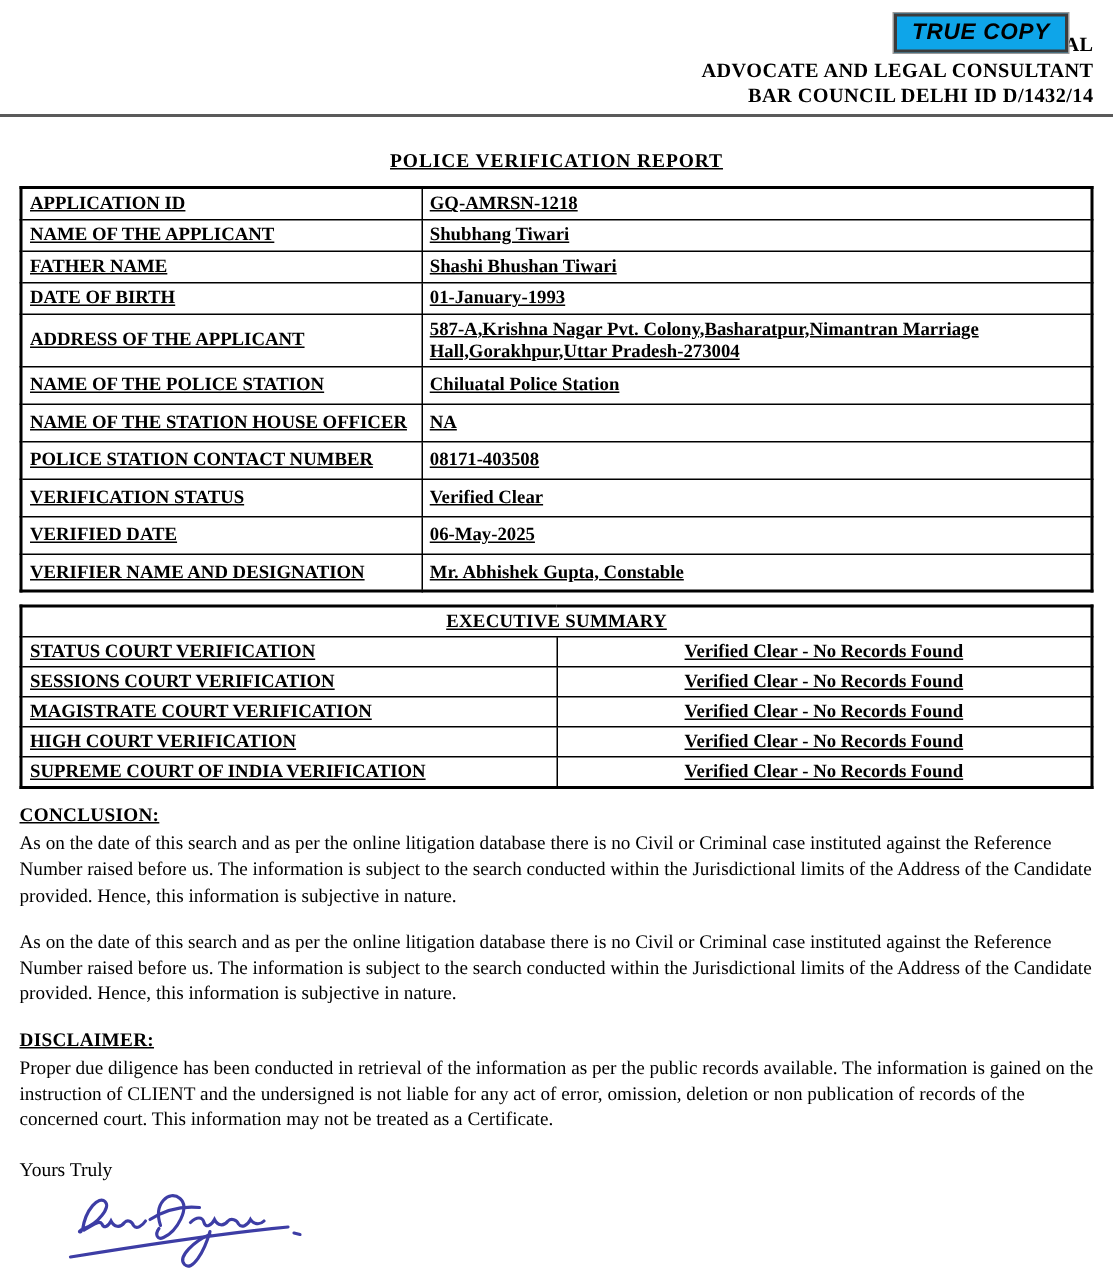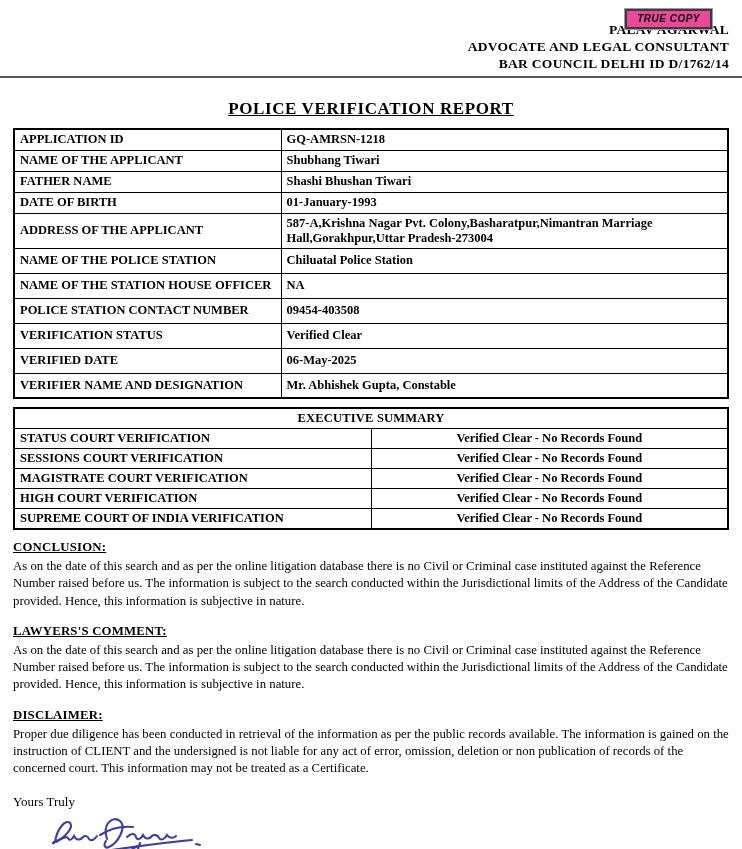--- a/index.html
+++ b/index.html
@@ -13,46 +13,46 @@
   }
   .page { width: 742px; height: 849px; padding: 16px 13px 0 13px; position: relative; }
 
   
   .stamp {
     position: absolute; top: 9px; right: 30px;
     border: 2px solid #3c3c3c;
     box-shadow: 0 0 0 1px #9a9a9a;
     padding: 2px 10px 3px 10px;
     font-family: "Liberation Sans", sans-serif;
-    font-style: italic; font-weight: bold; font-size: 10px;
+    font-style: italic; font-weight: bold; font-size: 15px;
     letter-spacing: 0.5px;
-    background: #ec4899;
+    background: #0ea5e9;
   }
 
   
   .letterhead { text-align: right; padding-top: 5px; }
   .letterhead div { font-weight: bold; font-size: 13.5px; line-height: 17px; letter-spacing: 0.3px; }
 
   .rule {
     position: absolute; left: 0; top: 76px; width: 742px; height: 0;
     border: none; border-top: 2px solid #5a5a5a;
   }
 
   .report-title {
     margin-top: 27px;
     text-align: center;
-    font-weight: bold; font-size: 17px;
+    font-weight: bold; font-size: 13px;
     text-decoration: underline;
     letter-spacing: 0.6px;
   }
 
   
   table { border-collapse: collapse; width: 100%; table-layout: fixed; }
   table, th, td { border: 1.6px solid #000; }
-  table { border-width: 2px; }
+  table { border-width: 2px; text-decoration: underline; }
   td, th { padding: 2px 5px; font-size: 12.5px; vertical-align: middle; }
 
   .details-table { margin-top: 9px; }
   .details-table td.lbl { width: 267px; font-weight: bold; height: 21px; }
   .details-table td.val { font-weight: bold; }
   .details-table tr.tall td { height: 25px; }
 
   .summary-table { margin-top: 8px; border-radius: 23px; }
   .summary-table th { text-align: center; font-size: 12.5px; font-weight: bold; height: 20px; letter-spacing: 0.2px; }
   .summary-table td.lbl { width: 267px; font-weight: bold; height: 19px; }
@@ -75,21 +75,21 @@
 </head>
 <body>
 
 <div class="page">
 
   <div class="stamp">TRUE COPY</div>
 
   <div class="letterhead">
     <div>PALAV AGARWAL</div>
     <div>ADVOCATE AND LEGAL CONSULTANT</div>
-    <div>BAR COUNCIL DELHI ID D/1762/14</div>
+    <div>BAR COUNCIL DELHI ID D/1432/14</div>
   </div>
 
   <hr class="rule">
 
   <div class="report-title">POLICE VERIFICATION REPORT</div>
 
   <table class="details-table">
     <tbody>
       <tr>
         <td class="lbl">APPLICATION ID</td>
@@ -114,21 +114,21 @@
       <tr class="tall">
         <td class="lbl">NAME OF THE POLICE STATION</td>
         <td class="val">Chiluatal Police Station</td>
       </tr>
       <tr class="tall">
         <td class="lbl">NAME OF THE STATION HOUSE OFFICER</td>
         <td class="val">NA</td>
       </tr>
       <tr class="tall">
         <td class="lbl">POLICE STATION CONTACT NUMBER</td>
-        <td class="val">09454-403508</td>
+        <td class="val">08171-403508</td>
       </tr>
       <tr class="tall">
         <td class="lbl">VERIFICATION STATUS</td>
         <td class="val">Verified Clear</td>
       </tr>
       <tr class="tall">
         <td class="lbl">VERIFIED DATE</td>
         <td class="val">06-May-2025</td>
       </tr>
       <tr class="tall">
@@ -165,21 +165,20 @@
       </tr>
     </tbody>
   </table>
 
   <div class="section">
     <div class="section-heading">CONCLUSION:</div>
     <div class="section-body">As on the date of this search and as per the online litigation database there is no Civil or Criminal case instituted against the Reference Number raised before us. The information is subject to the search conducted within the Jurisdictional limits of the Address of the Candidate provided. Hence, this information is subjective in nature.</div>
   </div>
 
   <div class="section" style="margin-top:14px;">
-    <div class="section-heading">LAWYERS'S COMMENT:</div>
     <div class="section-body">As on the date of this search and as per the online litigation database there is no Civil or Criminal case instituted against the Reference Number raised before us. The information is subject to the search conducted within the Jurisdictional limits of the Address of the Candidate provided. Hence, this information is subjective in nature.</div>
   </div>
 
   <div class="section" style="margin-top:14px;">
     <div class="section-heading">DISCLAIMER:</div>
     <div class="section-body">Proper due diligence has been conducted in retrieval of the information as per the public records available. The information is gained on the instruction of CLIENT and the undersigned is not liable for any act of error, omission, deletion or non publication of records of the concerned court. This information may not be treated as a Certificate.</div>
   </div>
 
   <div class="closing">Yours Truly</div>
 

